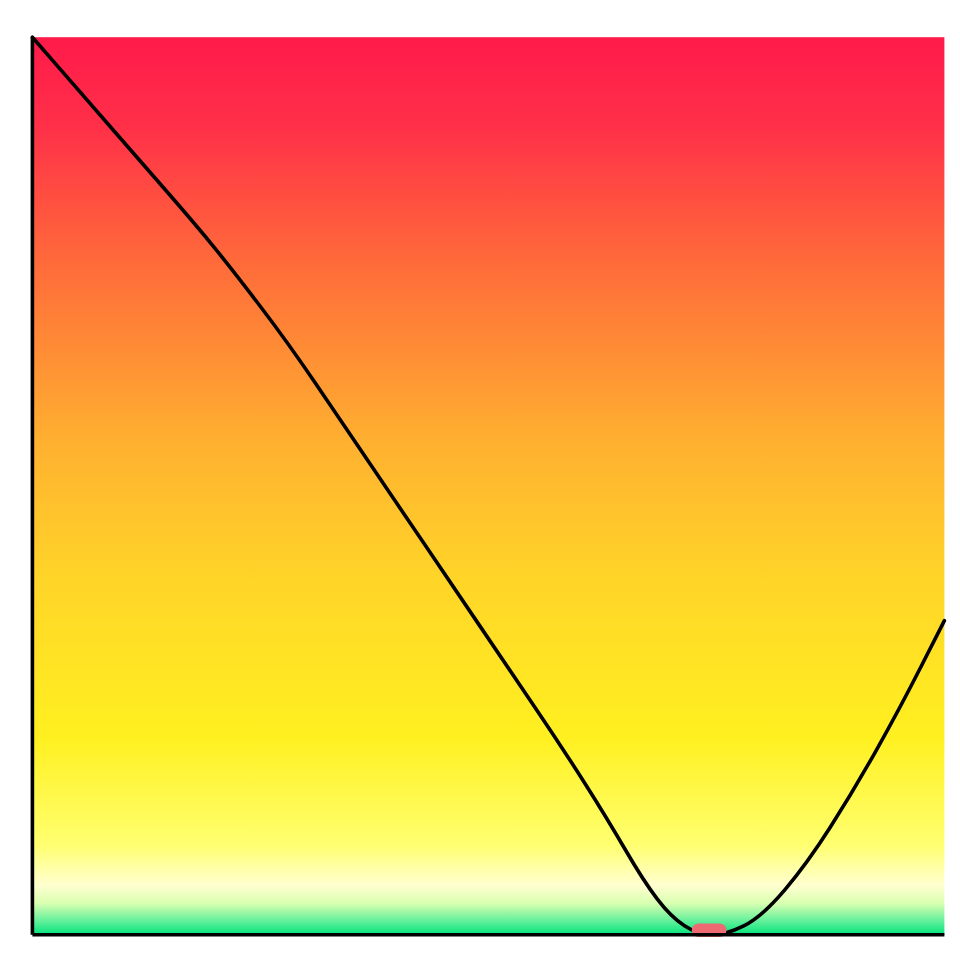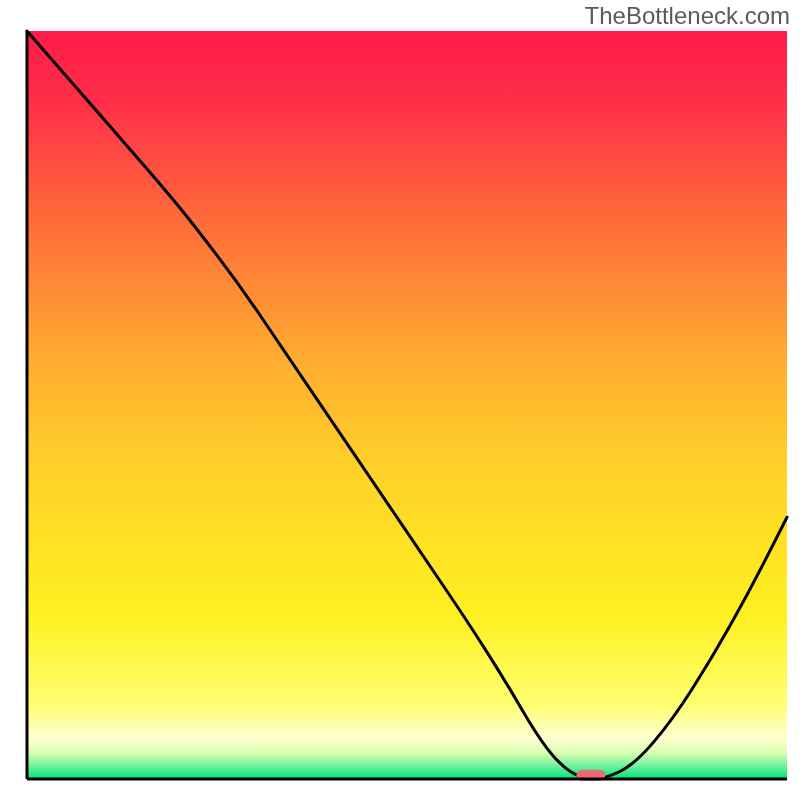--- a/index.html
+++ b/index.html
@@ -28,21 +28,20 @@
   svg.plot {
     position: absolute;
     top: 0;
     left: 0;
   }
 </style>
 </head>
 <body>
 
 <div class="chart-container">
-  <div class="watermark">TheBottleneck.com</div>
 
   <svg class="plot" width="800" height="800" viewBox="0 0 800 800">
     <defs>
       <linearGradient id="bg-grad" x1="0" y1="0" x2="0" y2="1">
           <stop offset="0.00%" stop-color="#ff1a4a"></stop>
           <stop offset="10.00%" stop-color="#ff3048"></stop>
           <stop offset="25.00%" stop-color="#ff6a3a"></stop>
           <stop offset="45.00%" stop-color="#ffb030"></stop>
           <stop offset="60.00%" stop-color="#ffd428"></stop>
           <stop offset="78.00%" stop-color="#fff020"></stop>

